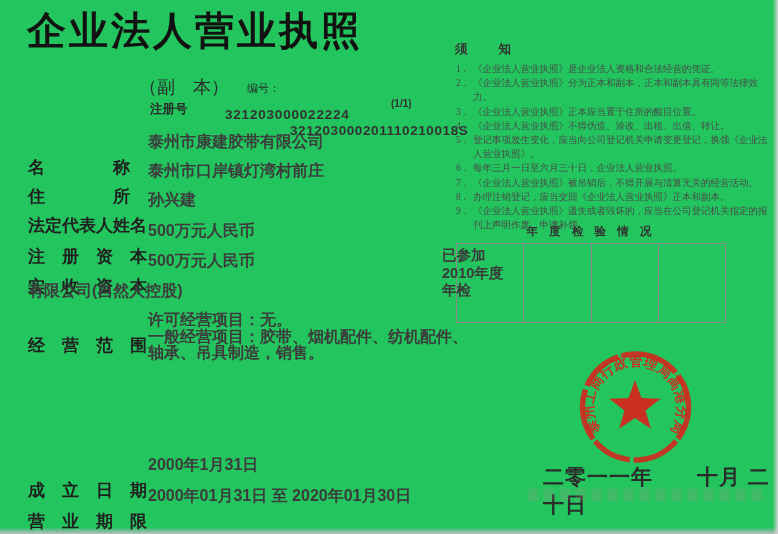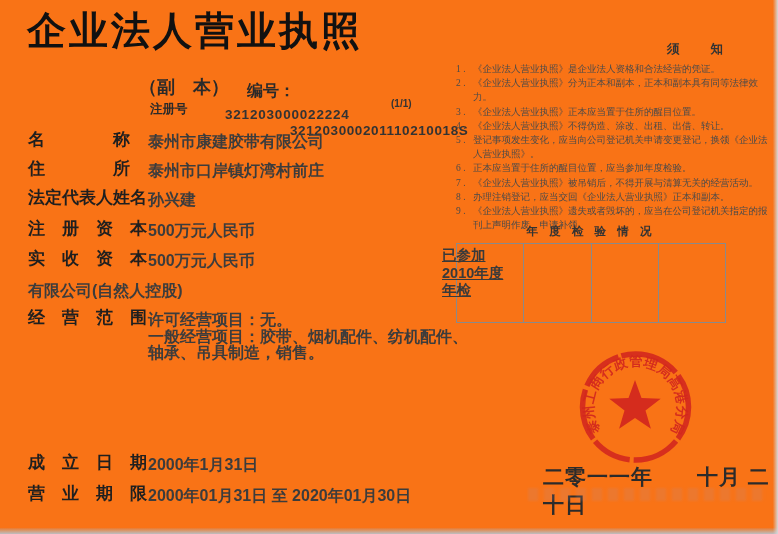--- a/index.html
+++ b/index.html
@@ -1,62 +1,62 @@
 <!DOCTYPE html>
 <html><head>
 <meta charset="utf-8">
 <style>
   * { margin: 0; padding: 0; box-sizing: border-box; }
   html, body { background: #e8e8e8; }
   .page {
     position: relative;
     width: 778px;
     height: 534px;
-    background: #f97316;
+    background: #22c55e;
     overflow: hidden;
     font-family: "Liberation Sans", "DejaVu Sans", sans-serif;
     color: #1d1d1d;
   }
   
   .edge-bottom {
     position: absolute; left: 0; bottom: 0; width: 100%; height: 6px;
     background: linear-gradient(to bottom, rgba(160,162,168,0.15), #bcbec2);
   }
   .edge-right {
     position: absolute; right: 0; top: 0; width: 5px; height: 100%;
     background: linear-gradient(to right, rgba(180,182,186,0.05), #d6d7d9);
   }
 
   .title {
     position: absolute; left: 27px; top: 4px;
     font-size: 39px; font-weight: bold; letter-spacing: 3px;
     color: #111;
   }
 
-  .copy-type { position: absolute; left: 139px; top: 75px; font-size: 18px; font-weight: bold; color: #2a2a2a; }
-  .serial-label { position: absolute; left: 247px; top: 81px; font-size: 16px; font-weight: bold; color: #2a2a2a; }
+  .copy-type { position: absolute; left: 139px; top: 75px; font-size: 18px; font-weight: normal; color: #2a2a2a; }
+  .serial-label { position: absolute; left: 247px; top: 81px; font-size: 11px; font-weight: normal; color: #2a2a2a; }
   .serial-number { position: absolute; left: 290px; top: 80px; font-size: 13.5px; font-weight: bold; letter-spacing: 0.6px; color: #333; margin-top: 43px; }
   .reg-label { position: absolute; left: 150px; top: 101px; font-size: 12.5px; font-weight: bold; color: #2a2a2a; text-align: center; }
   .reg-number { position: absolute; left: 225px; top: 107px; font-size: 13.5px; font-weight: bold; letter-spacing: 0.8px; color: #333; }
   .page-indicator { position: absolute; left: 391px; top: 98px; font-size: 10px; font-weight: bold; color: #333; }
 
   .frow { position: absolute; left: 28px; display: flex; align-items: flex-start; }
   .flabel {
     width: 120px; flex: 0 0 120px;
-    font-size: 17px; font-weight: bold; color: #1f1f1f; line-height: 1.1;
+    font-size: 17px; font-weight: bold; color: #1f1f1f; line-height: 1.1; margin-top: 28px;
   }
   .fvalue {
     margin-left: 0px; padding-top: 3px;
     font-size: 16px; font-weight: bold; color: #3c3c3c;
     white-space: pre-line; line-height: 16.5px; width: 300px;
   }
 
   .notice-title {
     position: absolute; left: 455px; top: 41px; width: 270px;
-    text-align: right; font-size: 12.5px; font-weight: bold; letter-spacing: 2px; color: #333;
+    text-align: left; font-size: 12.5px; font-weight: bold; letter-spacing: 2px; color: #333;
   }
   .notice-list {
     position: absolute; left: 456px; top: 62px; width: 318px;
     font-family: "Liberation Serif", "DejaVu Serif", serif;
     font-size: 9.5px; line-height: 14.2px; color: #4a4a4a;
   }
   .notice-item { position: relative; padding-left: 17px; }
   .notice-item .n { position: absolute; left: 0; top: 0; }
 
   .insp-title {
@@ -66,21 +66,20 @@
   .insp-table {
     position: absolute; left: 456px; top: 243px; width: 270px; height: 80px;
     border: 1px solid #8a8a8a; display: flex;
   }
   .insp-cell { flex: 1; border-right: 1px solid #8a8a8a; }
   .insp-cell:last-child { border-right: none; }
   .insp-entry {
     position: absolute; left: 442px; top: 247px;
     font-size: 14.5px; font-weight: bold; color: #3a3a3a; line-height: 17.5px;
     white-space: pre-line;
-    text-decoration: underline;
   }
 
   .seal { position: absolute; left: 560px; top: 331px; width: 152px; height: 152px; }
   .seal svg { display: block; }
 
   .issue-date {
     position: absolute; left: 543px; top: 463px;
     font-size: 21px; font-weight: bold; color: #2b2b2b; letter-spacing: 1px;
   }
   .ghost-ink {
@@ -148,21 +147,21 @@
     <div class="fvalue">2000年01月31日  至  2020年01月30日</div>
   </div>
 
   <div class="notice-title">须　　知</div>
   <div class="notice-list">
     <div class="notice-item"><span class="n">1 .</span><span>《企业法人营业执照》是企业法人资格和合法经营的凭证。</span></div>
     <div class="notice-item"><span class="n">2 .</span><span>《企业法人营业执照》分为正本和副本，正本和副本具有同等法律效力。</span></div>
     <div class="notice-item"><span class="n">3 .</span><span>《企业法人营业执照》正本应当置于住所的醒目位置。</span></div>
     <div class="notice-item"><span class="n">4 .</span><span>《企业法人营业执照》不得伪造、涂改、出租、出借、转让。</span></div>
     <div class="notice-item"><span class="n">5 .</span><span>登记事项发生变化，应当向公司登记机关申请变更登记，换领《企业法人营业执照》。</span></div>
-    <div class="notice-item"><span class="n">6 .</span><span>正本应当置于住所的醒目位置，应当参加年度检验。</span></div>
+    <div class="notice-item"><span class="n">6 .</span><span>每年三月一日至六月三十日，企业法人营业执照。</span></div>
     <div class="notice-item"><span class="n">7 .</span><span>《企业法人营业执照》被吊销后，不得开展与清算无关的经营活动。</span></div>
     <div class="notice-item"><span class="n">8 .</span><span>办理注销登记，应当交回《企业法人营业执照》正本和副本。</span></div>
     <div class="notice-item"><span class="n">9 .</span><span>《企业法人营业执照》遗失或者毁坏的，应当在公司登记机关指定的报刊上声明作废，申请补领。</span></div>
   </div>
 
   <div class="insp-title">年 度 检 验 情 况</div>
   <div class="insp-table">
     <div class="insp-cell"></div>
     <div class="insp-cell"></div>
     <div class="insp-cell"></div>

